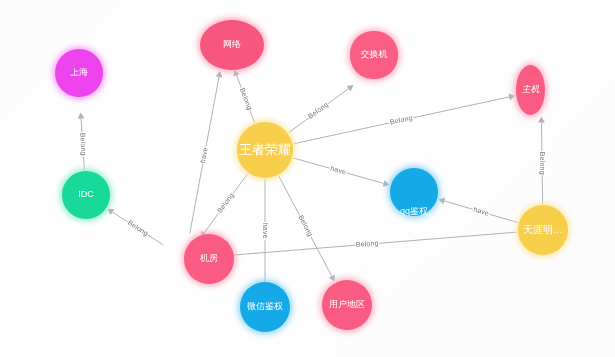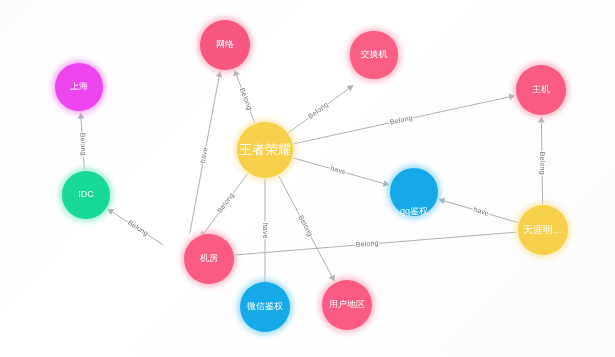--- a/index.html
+++ b/index.html
@@ -135,30 +135,30 @@
         <text x="542.05" y="163.25" class="edge-label" fill="#6e7479" text-anchor="middle" dominant-baseline="middle" transform="rotate(89.18 542.05 163.25)">Belong</text>
       </g>
       <g>
         <line x1="517.08" y1="232.10" x2="217.39" y2="256.38" class="edge-line" stroke="#aeb3b8"></line>
         <polygon points="211.41,256.86 217.12,252.99 217.67,259.76" class="edge-head" fill="#aeb3b8"></polygon>
         <text x="367.24" y="244.24" class="edge-label" text-anchor="middle" dominant-baseline="middle" stroke="#ffffff" stroke-width="2.4" fill="#ffffff" transform="rotate(-4.63 367.24 244.24)">Belong</text>
         <text x="367.24" y="244.24" class="edge-label" fill="#6e7479" text-anchor="middle" dominant-baseline="middle" transform="rotate(-4.63 367.24 244.24)">Belong</text>
       </g>
     </svg>
   <div id="node-layer">
-      <div class="node" style="left: 55px; top: 63px; width: 48px; height: 48px; background: rgb(238, 68, 238); box-shadow: rgb(244, 156, 244) 0px 0px 6px 2px; font-size: 9px; color: rgb(255, 255, 255);">
+      <div class="node" style="left: 55px; top: 49px; width: 48px; height: 48px; background: rgb(238, 68, 238); box-shadow: rgb(244, 156, 244) 0px 0px 6px 2px; font-size: 9px; color: rgb(255, 255, 255);">
         <span class="node-label">上海</span>
       </div>
-      <div class="node" style="left: 200px; top: 20px; width: 50px; height: 50px; background: rgb(247, 86, 127); box-shadow: rgb(251, 169, 189) 0px 0px 6px 2px; font-size: 9px; color: rgb(255, 255, 255);">
+      <div class="node" style="left: 200px; top: 20px; width: 64px; height: 50px; background: rgb(247, 86, 127); box-shadow: rgb(251, 169, 189) 0px 0px 6px 2px; font-size: 9px; color: rgb(255, 255, 255);">
         <span class="node-label">网络</span>
       </div>
       <div class="node" style="left: 350px; top: 31px; width: 48px; height: 48px; background: rgb(250, 94, 133); box-shadow: rgb(252, 174, 195) 0px 0px 6px 2px; font-size: 9px; color: rgb(255, 255, 255); border-radius: 23px;">
         <span class="node-label">交换机</span>
       </div>
-      <div class="node" style="left: 516px; top: 65px; width: 50px; height: 50px; background: rgb(250, 91, 131); box-shadow: rgb(252, 172, 194) 0px 0px 6px 2px; font-size: 9px; color: rgb(255, 255, 255);">
+      <div class="node" style="left: 516px; top: 65px; width: 29px; height: 50px; background: rgb(250, 91, 131); box-shadow: rgb(252, 172, 194) 0px 0px 6px 2px; font-size: 9px; color: rgb(255, 255, 255); font-style: italic;">
         <span class="node-label">主机</span>
       </div>
       <div class="node" style="left: 62px; top: 171px; width: 48px; height: 48px; background: rgb(24, 216, 154); box-shadow: rgb(143, 236, 202) 0px 0px 6px 2px; font-size: 9px; color: rgb(255, 255, 255);">
         <span class="node-label">IDC</span>
       </div>
       <div class="node" style="left: 237px; top: 122px; width: 56px; height: 56px; background: rgb(247, 207, 74); box-shadow: rgb(251, 231, 164) 0px 0px 6px 2px; font-size: 13px; color: rgb(255, 255, 255);">
         <span class="node-label">王者荣耀</span>
       </div>
       <div class="node" style="left: 390px; top: 168px; width: 48px; height: 48px; background: rgb(21, 169, 232); box-shadow: rgb(138, 212, 243) 0px 0px 6px 2px; font-size: 9px; color: rgb(255, 255, 255); align-items: flex-end;">
         <span class="node-label">qq鉴权</span>

